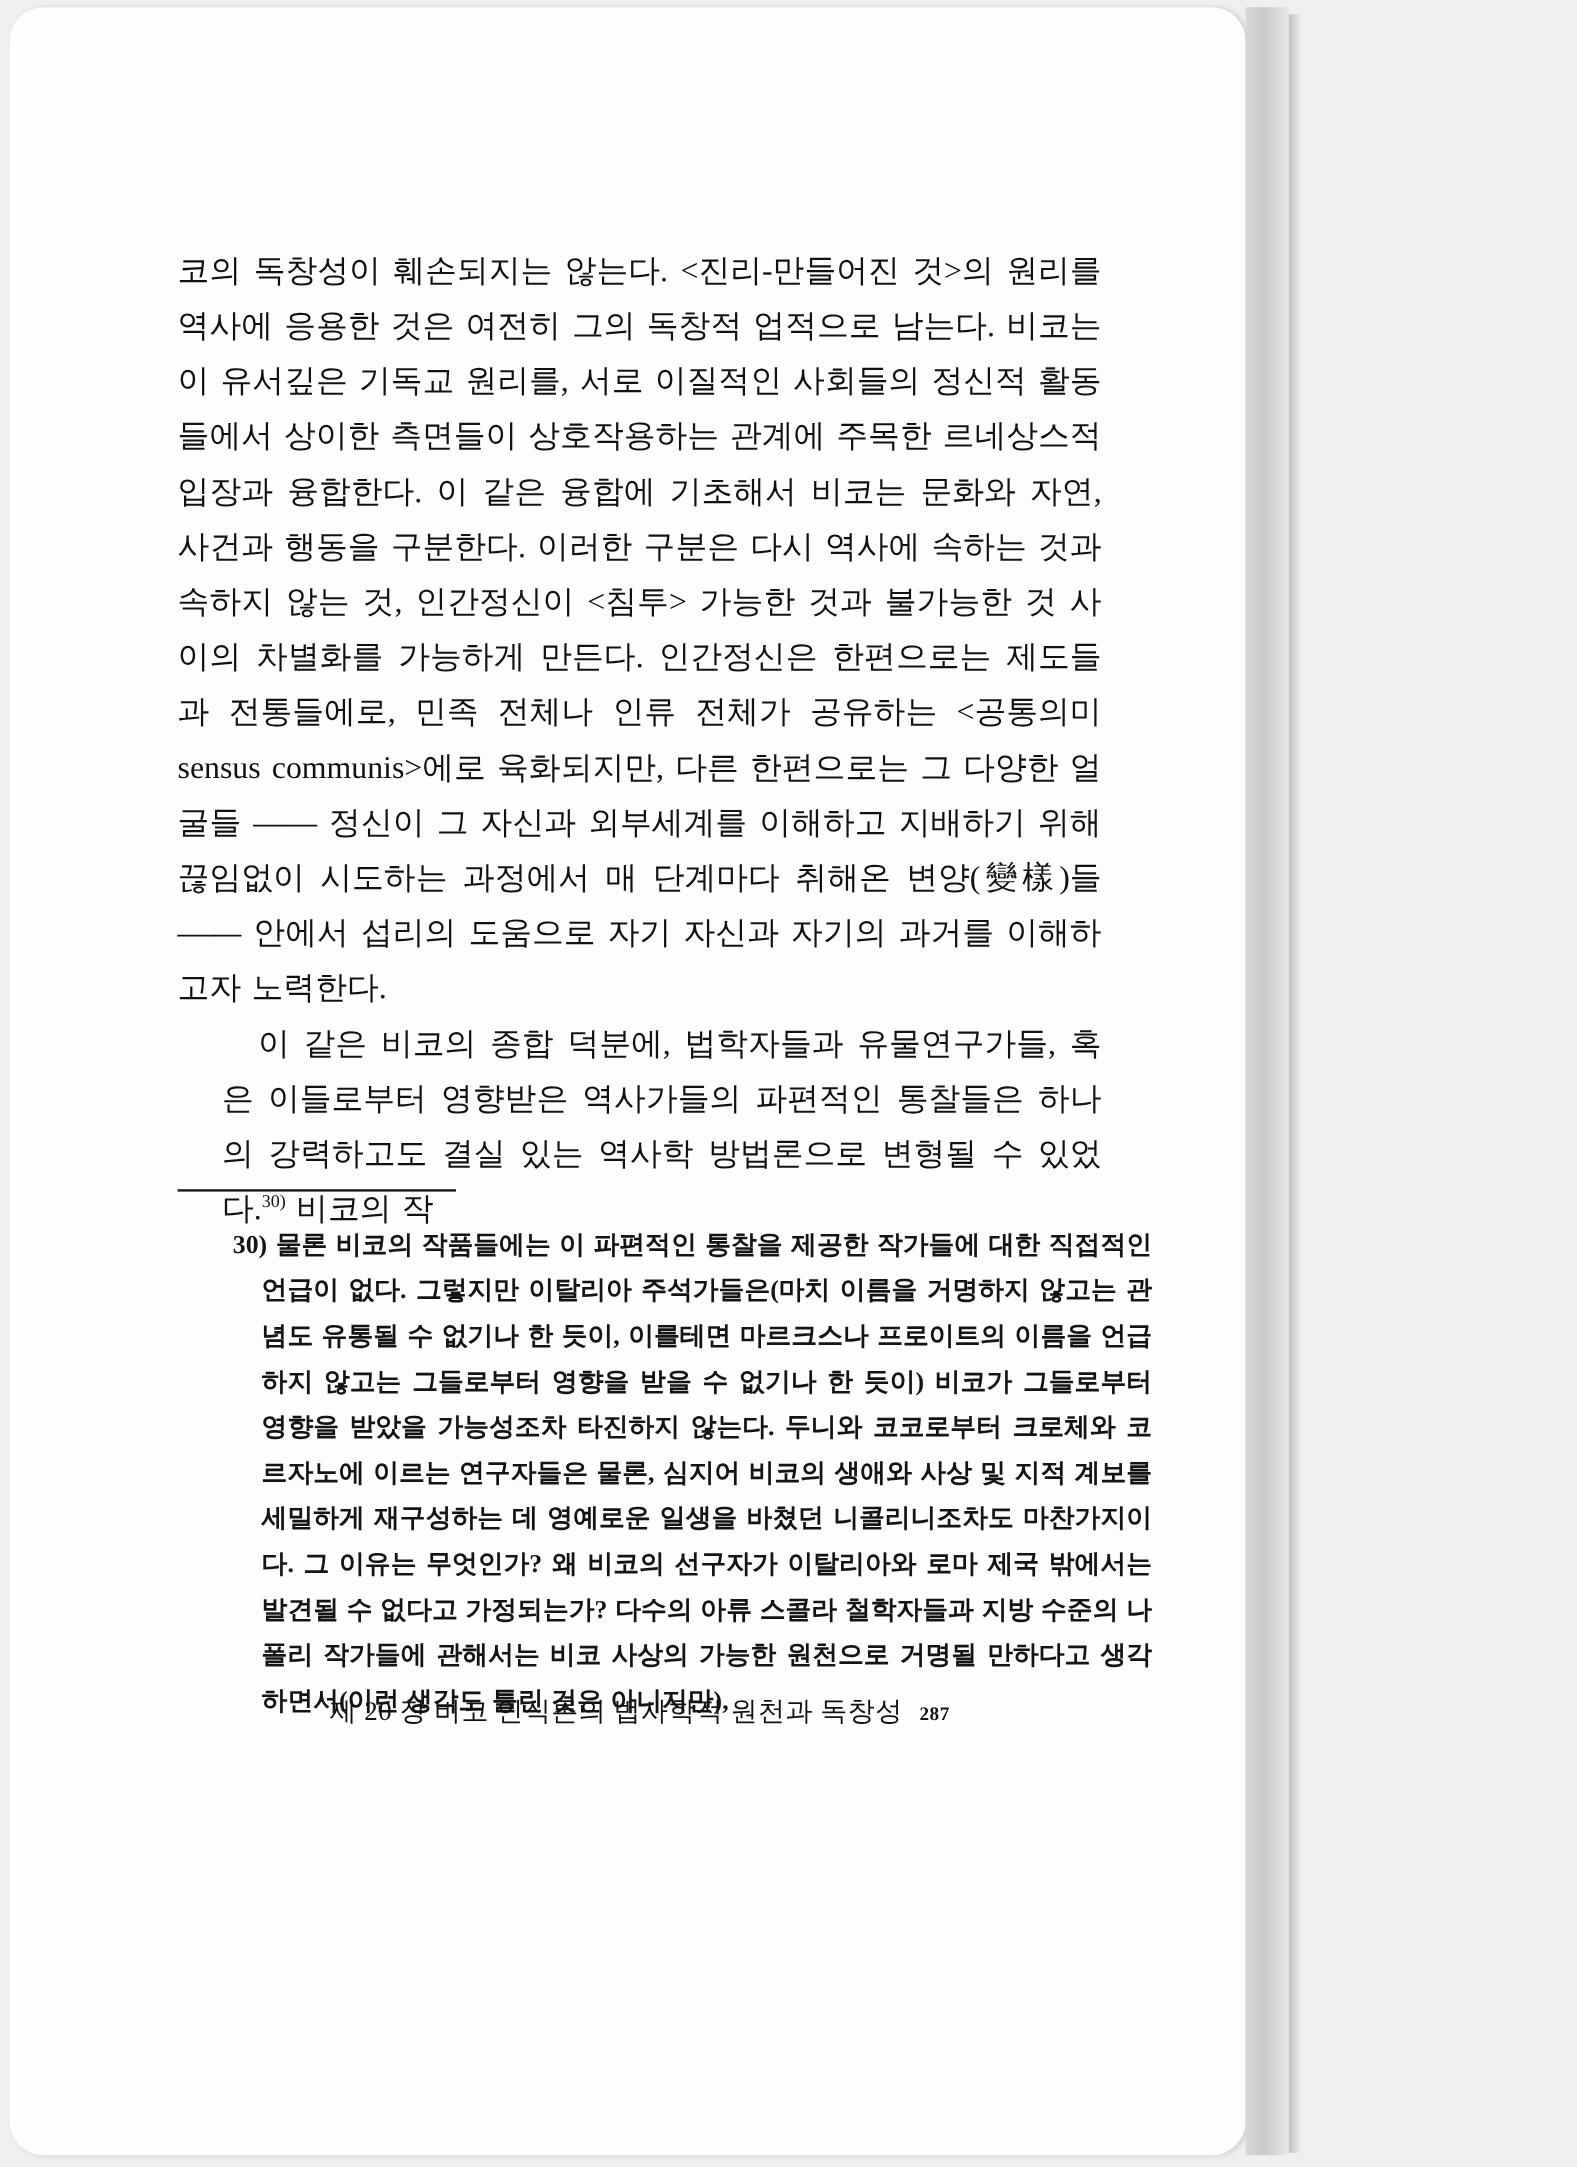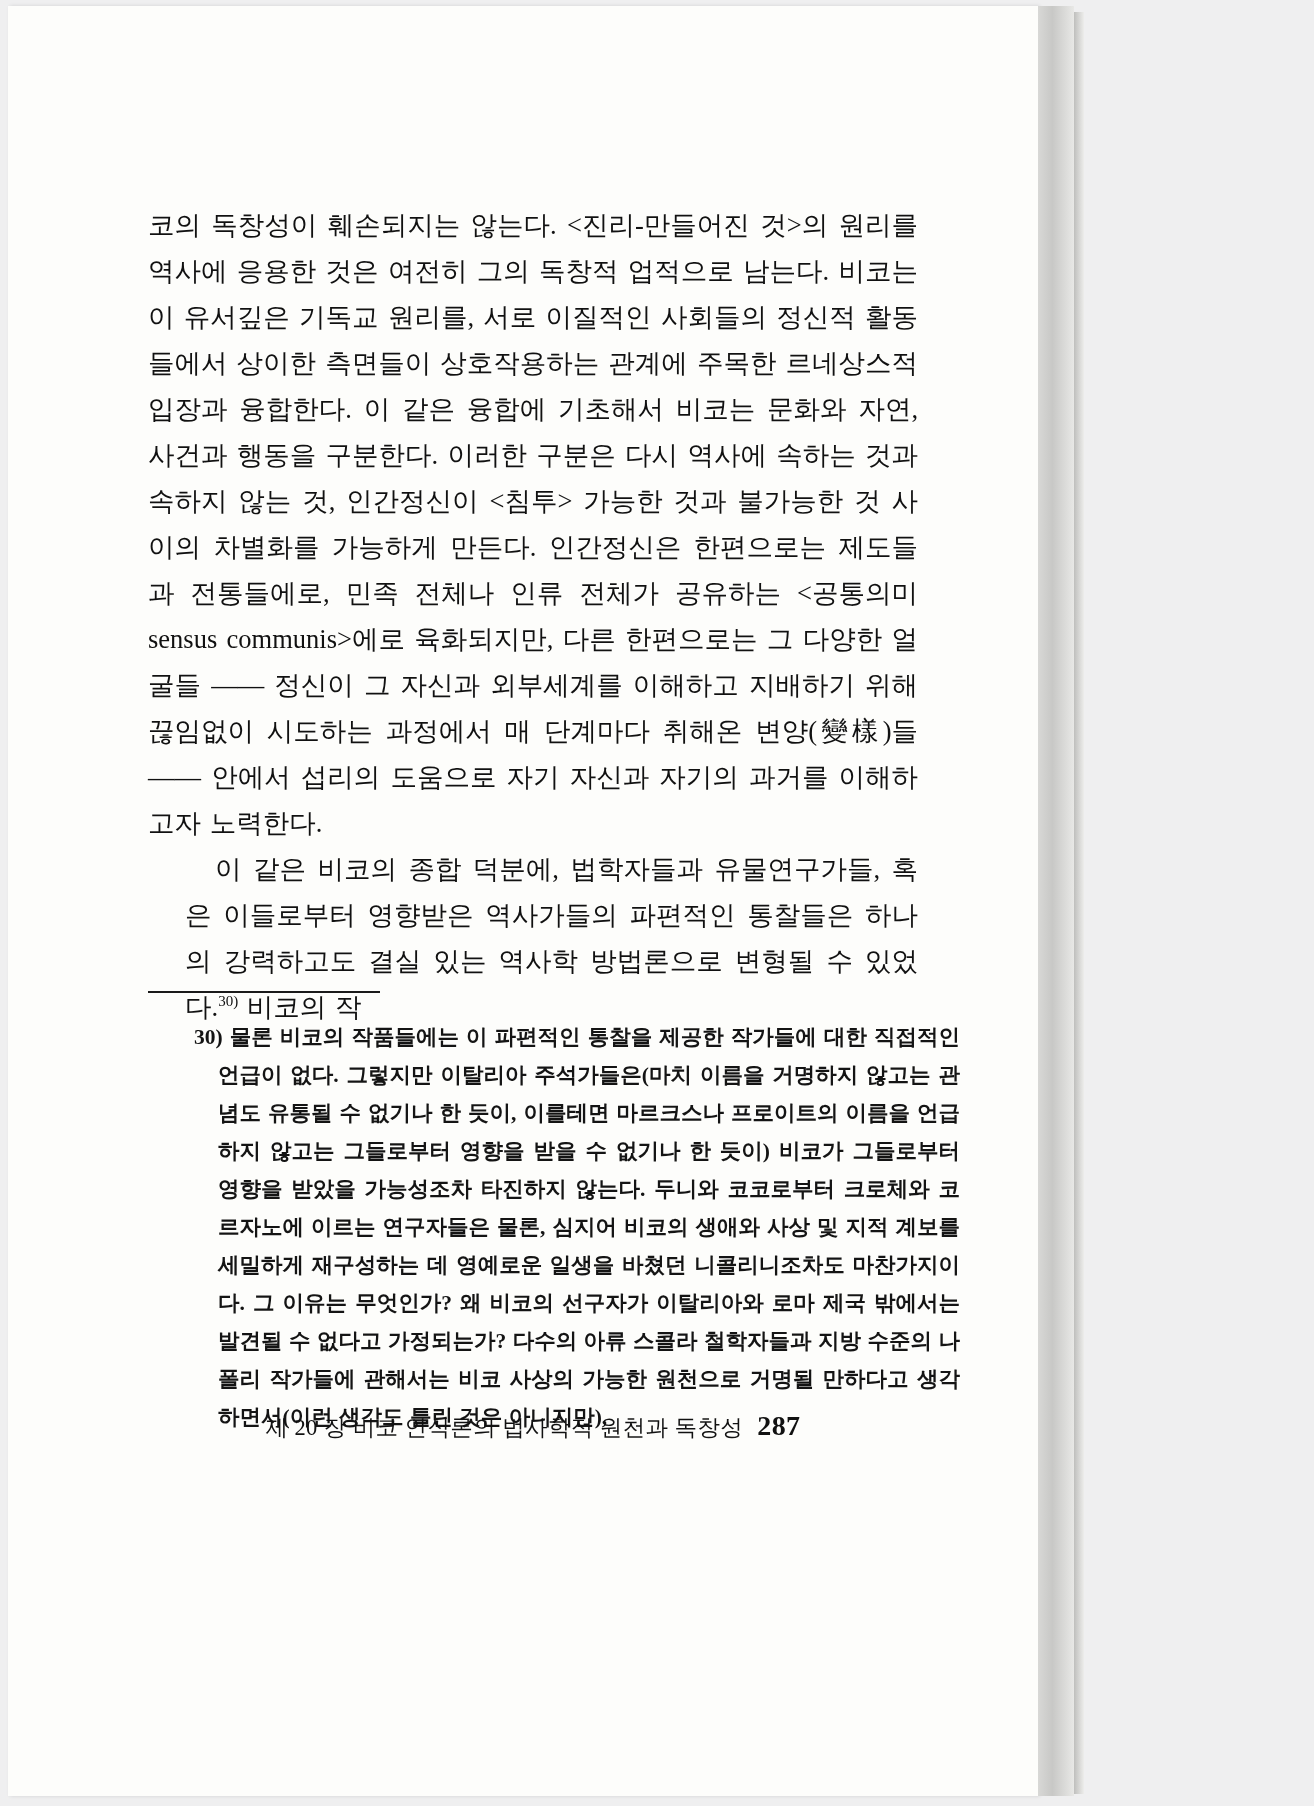--- a/index.html
+++ b/index.html
@@ -22,20 +22,21 @@
   }
 
   #page-sheet {
     position: absolute;
     left: 8px;
     top: 6px;
     width: 1030px;
     height: 1790px;
     background: #fdfdfb;
     box-shadow: 2px 0 4px rgba(0,0,0,0.12);
+    border-radius: 28px;
   }
 
   
   #page-edge-shadow {
     position: absolute;
     left: 1038px;
     top: 6px;
     width: 36px;
     height: 1790px;
     background: linear-gradient(to right, #d8d8d6 0%, #c8c8c6 40%, #e8e8e6 100%);
@@ -107,21 +108,21 @@
     top: 1404px;
     width: 770px;
     text-align: center;
     font-size: 22.5px;
     color: #111;
     letter-spacing: 0.4px;
   }
   #footer .pageno {
     font-weight: bold;
     margin-left: 14px;
-    font-size: 28px;
+    font-size: 16px;
   }
   .footer-inline {
     display: inline;
   }
 </style>
 </head>
 <body>
 
 <div id="scan-backdrop"></div>
 

